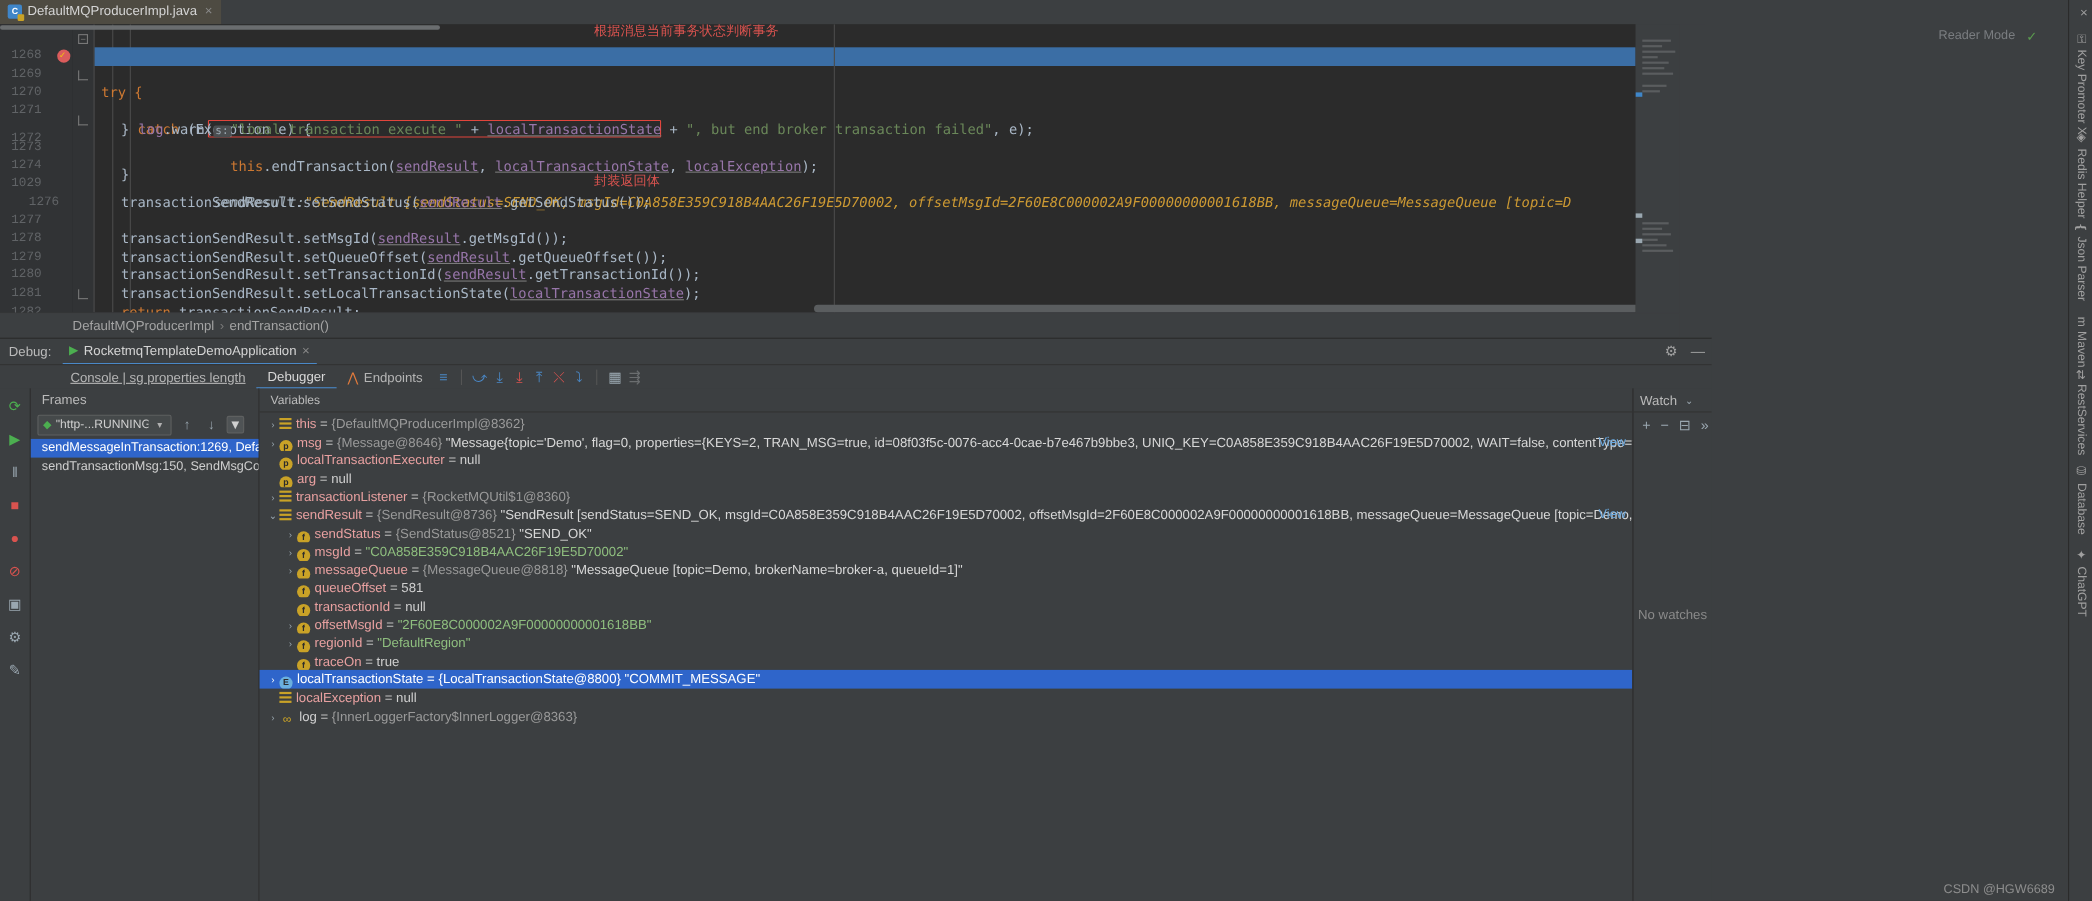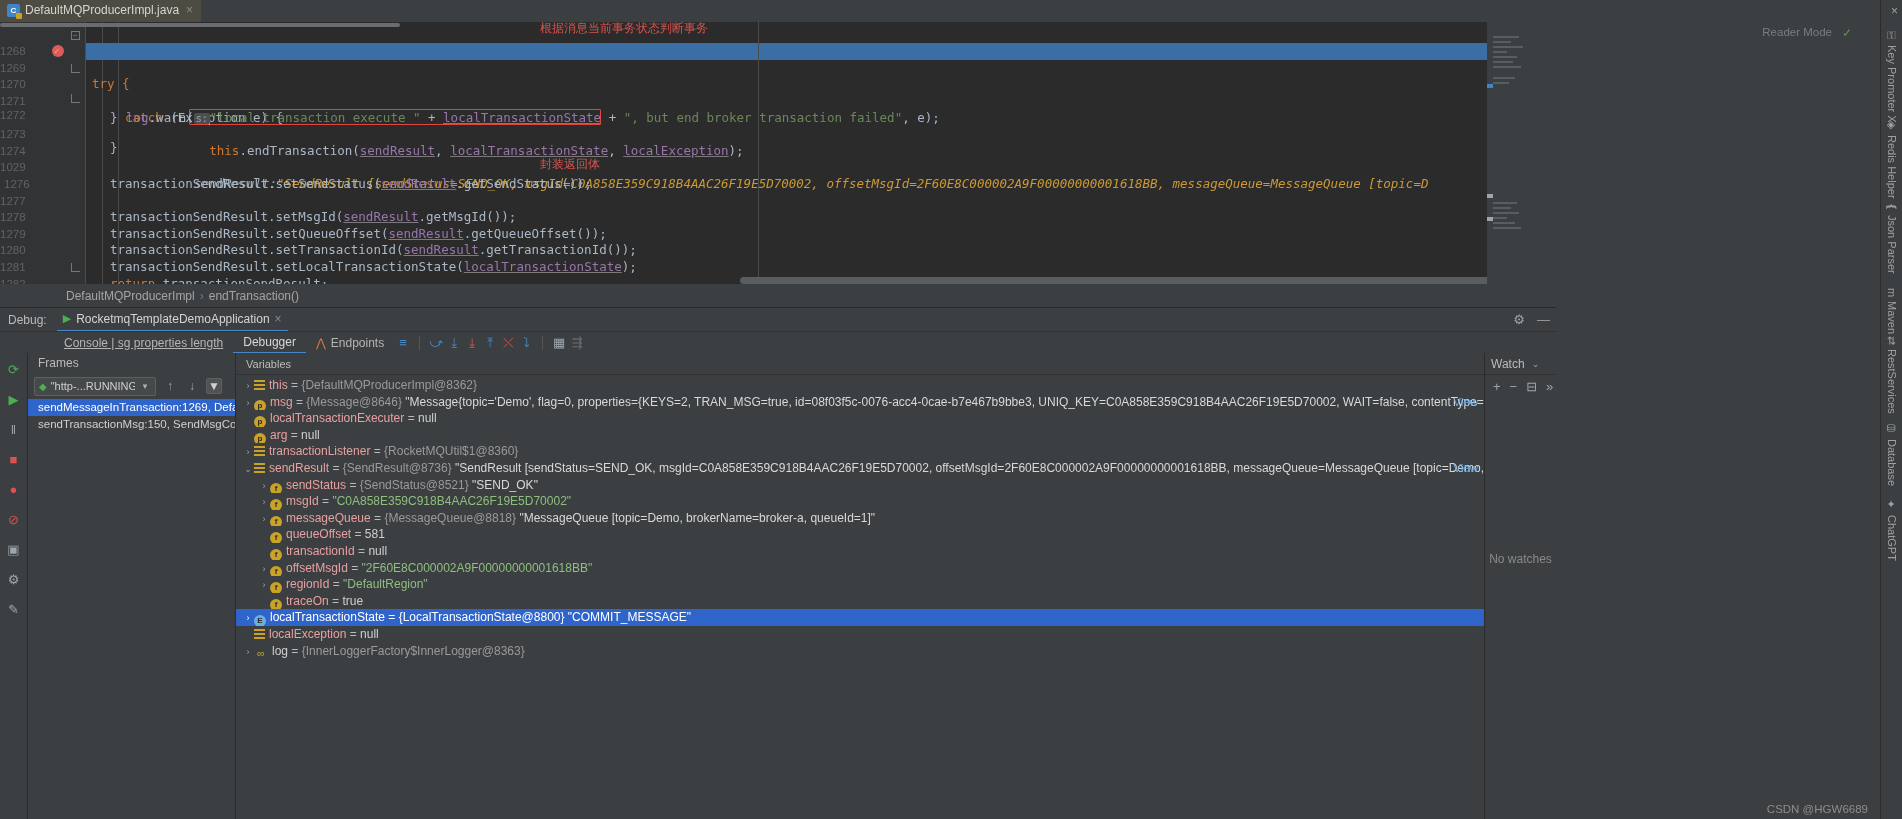--- a/index.html
+++ b/index.html
@@ -48,22 +48,22 @@
   }
   .gutter-fold {
     position: absolute; left: 66px; top: 0; width: 20px; height: 100%;
     background: #313335; border-right: 1px solid #4b4b4b;
   }
   .codeline {
     position: relative; height: 16.6px; line-height: 16.6px;
     font-family: "DejaVu Sans Mono", monospace; font-size: 12.5px; white-space: pre;
   }
   .lineno {
-    position: absolute; left: 0; width: 48px; text-align: left;
-    color: #606366; font-family: Liberation Sans, sans-serif; font-size: 11.5px;
+    position: absolute; left: 0; width: 48px; text-align: center;
+    color: #606366; font-family: Liberation Mono, monospace; font-size: 11.5px;
   }
   .code { position: absolute; left: 92px; color: #a9b7c6; }
   .kw { color: #cc7832; }
   .str { color: #6a8759; }
   .fld { color: #9876aa; }
   .ident { color: #a9b7c6; }
   .under { text-decoration: underline; text-decoration-color: #7a7a7a; }
   .exec-box {
     position: absolute; left: 0px; top: 0px; height: 16px;
     border: 1.5px solid #e2453c; border-radius: 1px; pointer-events: none;
@@ -331,40 +331,40 @@
       <span class="lineno">1270</span>
       <span class="fold-end" style="top:4px;"></span>
       <span class="code" style="left:110px;"><span class="ident">} </span><span class="kw">catch</span><span class="ident"> (Exception e) {</span></span>
     </div>
 
     <div class="codeline" style="position:absolute; left:0; top:54.4px; width:100%;">
       <span class="lineno">1271</span>
       <span class="code" style="left:126px;"><span class="fld">log</span><span class="ident">.warn(</span><span style="background:#4b4e50;color:#9aa7b0;font-size:10px;border-radius:2px;padding:0 2px;">s:</span><span class="str">"local transaction execute "</span><span class="ident"> + </span><span class="fld under">localTransactionState</span><span class="ident"> + </span><span class="str">", but end broker transaction failed"</span><span class="ident">, e);</span></span>
     </div>
 
-    <div class="codeline" style="position:absolute; left:0; top:68px; width:100%;">
+    <div class="codeline" style="position:absolute; left:0; top:79px; width:100%;">
       <span class="lineno">1272</span>
       <span class="fold-end" style="top:4px;"></span>
       <span class="code" style="left:110px;"><span class="ident">}</span></span>
     </div>
 
     <div class="codeline" style="position:absolute; left:0; top:87.6px; width:100%;">
       <span class="lineno">1273</span>
     </div>
 
     <div class="codeline" style="position:absolute; left:0; top:104.2px; width:100%;">
       <span class="lineno">1274</span>
     </div>
 
     <div class="codeline" style="position:absolute; left:0; top:120.8px; width:100%;">
       <span class="lineno">1029</span>
       <span class="code" style="left:110px;"><span class="ident">transactionSendResult.setSendStatus(</span><span class="fld under">sendResult</span><span class="ident">.getSendStatus());</span></span>
     </div>
 
-    <div class="codeline" style="position:absolute; left:4px; top:137.4px; width:100%;">
+    <div class="codeline" style="position:absolute; left:16px; top:137.4px; width:100%;">
       <span class="lineno">1276</span>
     </div>
 
     <div class="codeline" style="position:absolute; left:0; top:154px; width:100%;">
       <span class="lineno">1277</span>
       <span class="code" style="left:110px;"><span class="ident">transactionSendResult.setMsgId(</span><span class="fld under">sendResult</span><span class="ident">.getMsgId());</span></span>
     </div>
 
     <div class="codeline" style="position:absolute; left:0; top:170.6px; width:100%;">
       <span class="lineno">1278</span>

